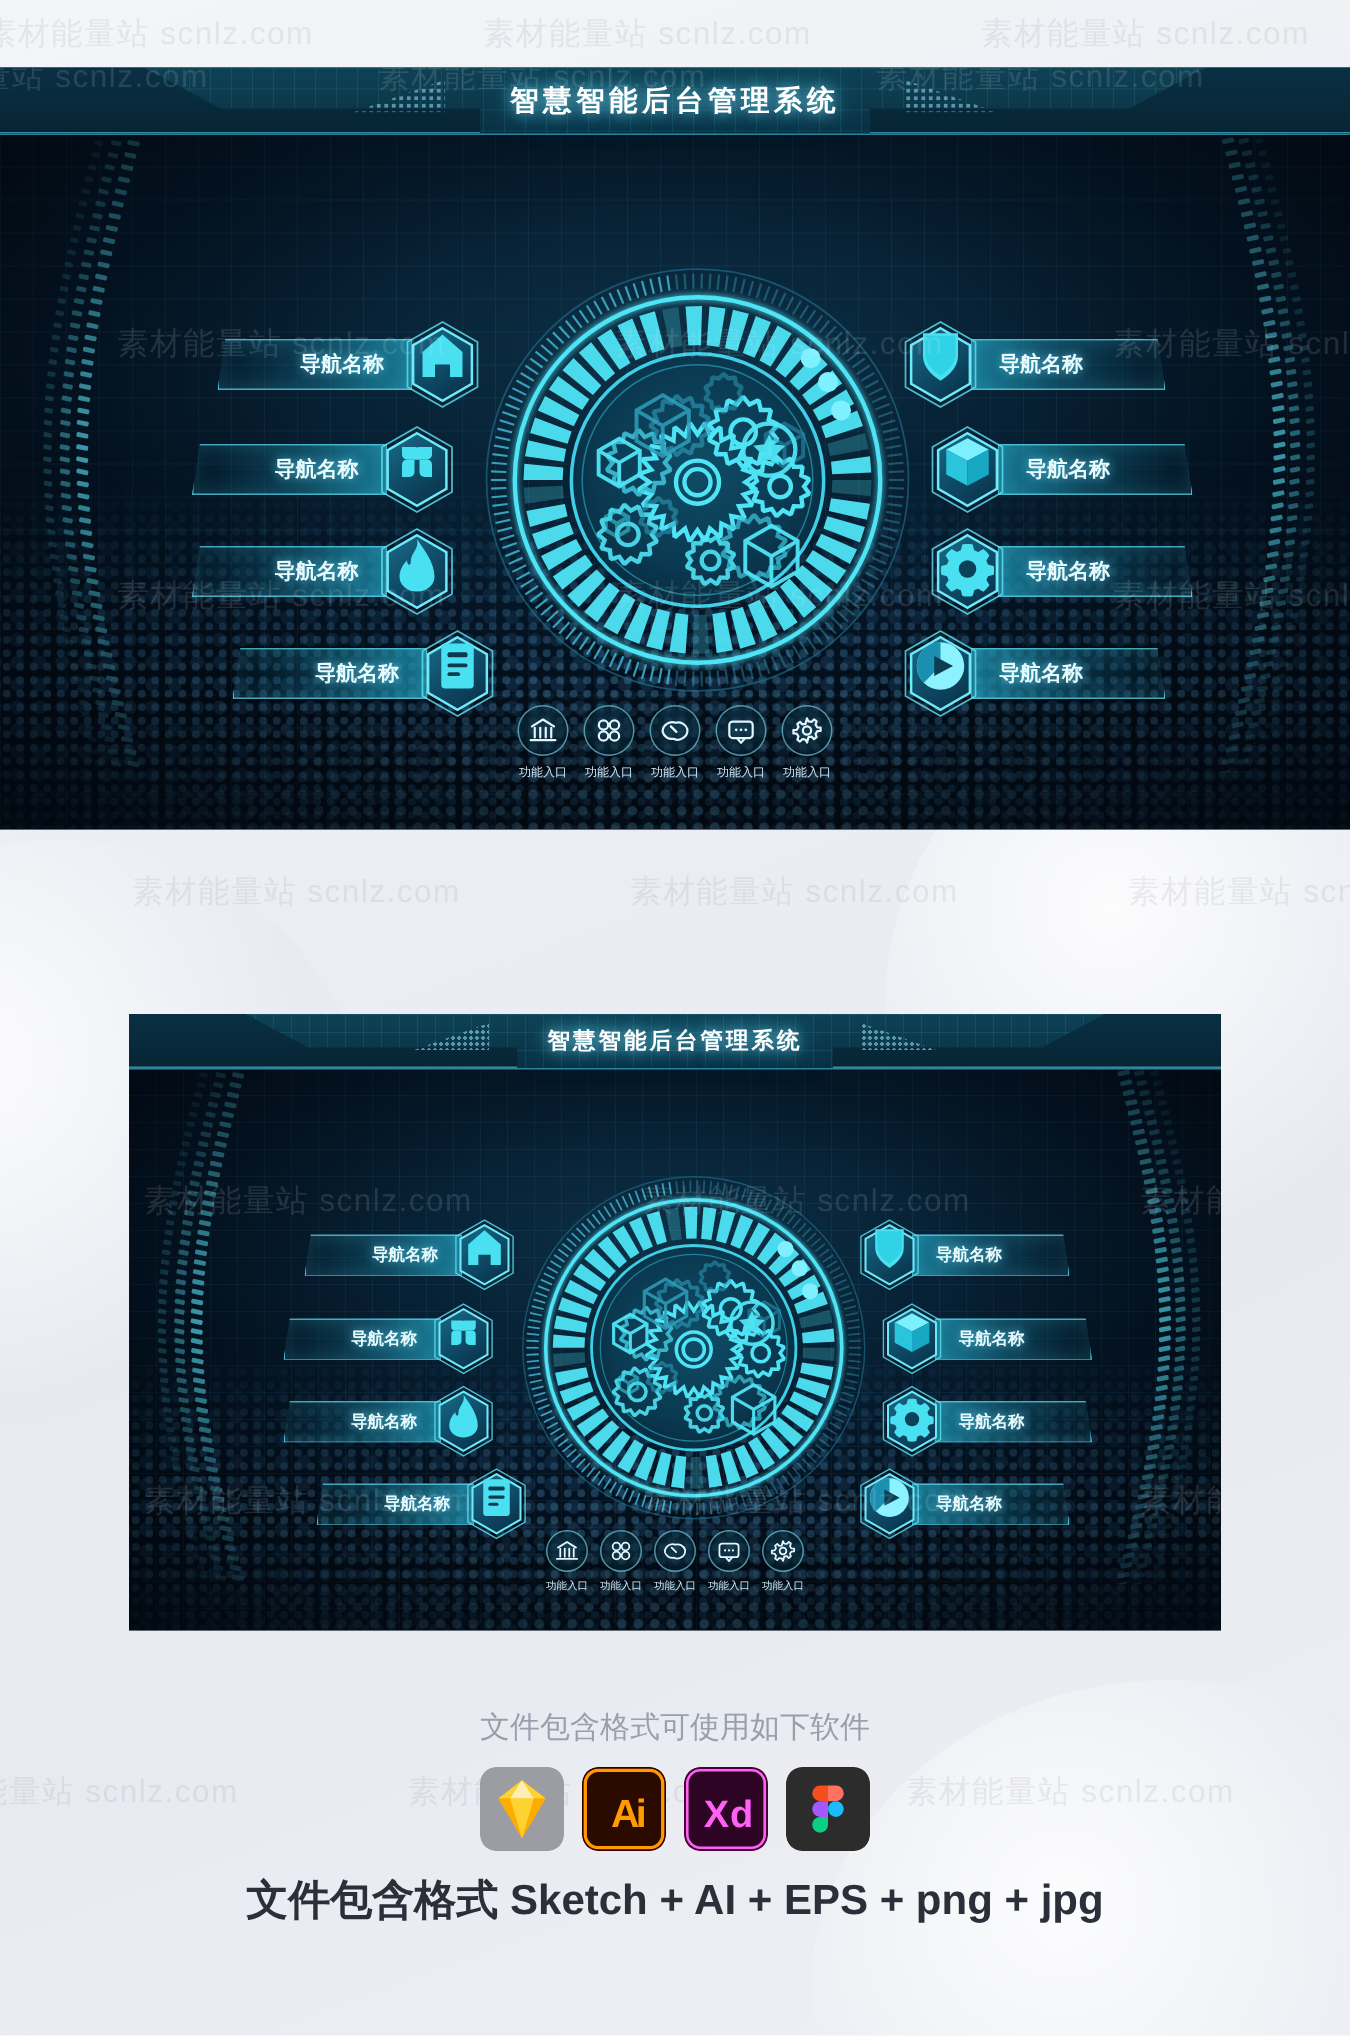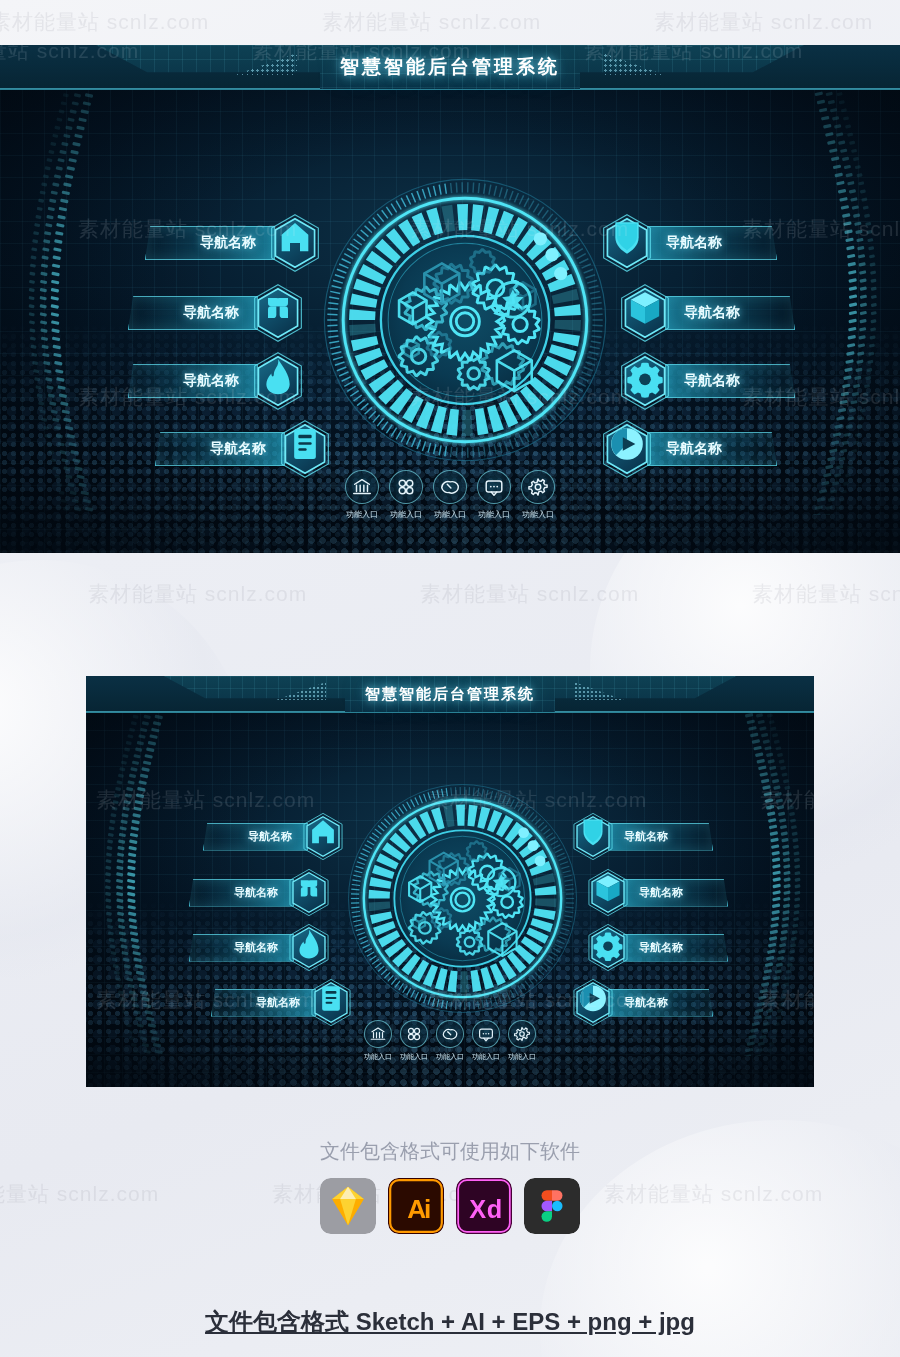--- a/index.html
+++ b/index.html
@@ -1962,13 +1962,13 @@
         <path d="M32 32h-6a6 6 0 1 0 0 12 6 6 0 0 0 6-6z" fill="#1abcfe" opacity="0"></path>
         <path d="M20 20a6 6 0 0 1 6-6h6v12h-6a6 6 0 0 1-6-6z" fill="#f24e1e"></path>
         <path d="M32 14h6a6 6 0 0 1 0 12h-6z" fill="#ff7262"></path>
         <path d="M20 32a6 6 0 0 1 6-6h6v12h-6a6 6 0 0 1-6-6z" fill="#a259ff"></path>
         <circle cx="38" cy="32" r="6" fill="#1abcfe"></circle>
         <path d="M26 38h6v6a6 6 0 1 1-6-6z" fill="#0acf83"></path>
       </svg>
     </div>
 </div>
 
-<div class="foot-note" style="top:1306px; font-size:24px;text-decoration:underline;">文件包含格式 Sketch + AI + EPS + png + jpg</div>
+<div class="foot-note" style="top:1248px; font-size:28px;">文件包含格式 Sketch + AI + EPS + png + jpg</div>
 
 </body></html>

